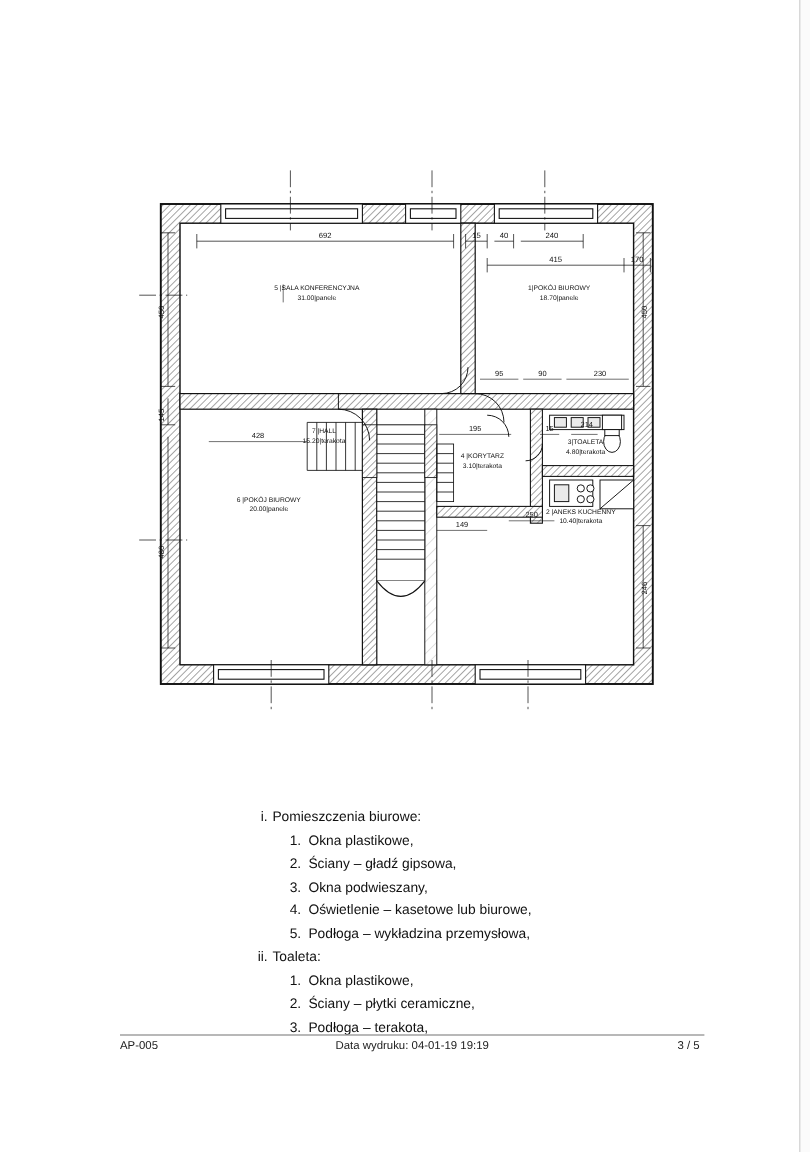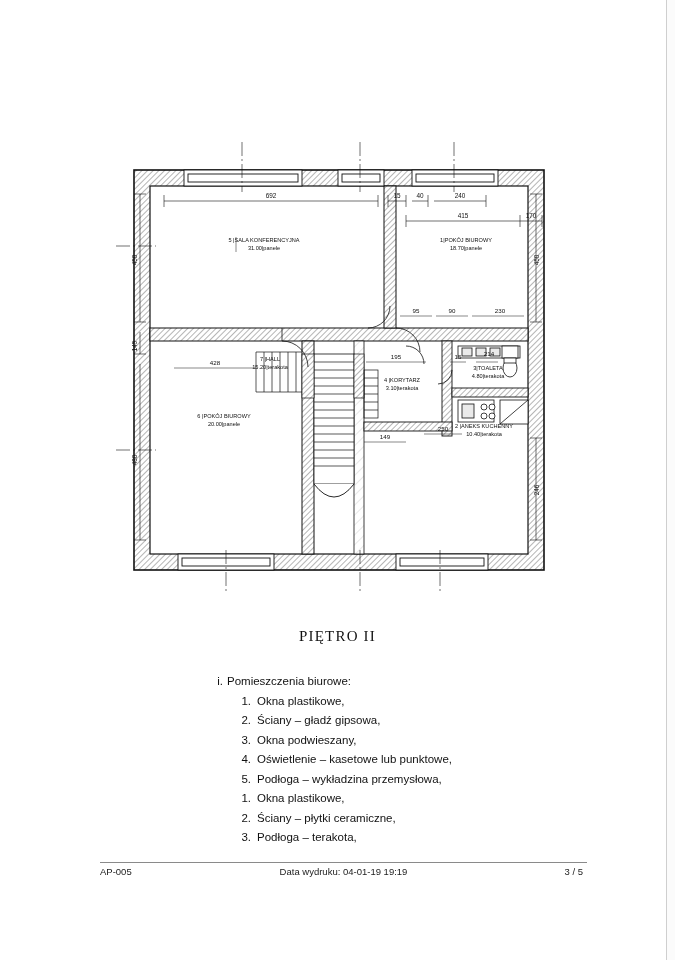--- a/index.html
+++ b/index.html
@@ -300,21 +300,20 @@
 
         <text x="382" y="300">3|TOALETA</text>
         <text x="382" y="308">4.80|terakota</text>
 
         <text x="378" y="358">2 |ANEKS KUCHENNY</text>
         <text x="378" y="366">10.40|terakota</text>
       </g>
     </svg>
   </div>
 
-  <div class="plan-caption">PIĘTRO  II</div>
 
   <div class="outline">
 
     <div class="lvl1">
       <span class="marker">i.</span>
       <span>Pomieszczenia biurowe:</span>
     </div>
     <div class="lvl2">
       <span class="marker">1.</span>
       <span>Okna plastikowe,</span>
@@ -322,27 +321,31 @@
     <div class="lvl2">
       <span class="marker">2.</span>
       <span>Ściany – gładź gipsowa,</span>
     </div>
     <div class="lvl2">
       <span class="marker">3.</span>
       <span>Okna podwieszany,</span>
     </div>
     <div class="lvl2">
       <span class="marker">4.</span>
-      <span>Oświetlenie – kasetowe lub punktowe,</span>
+      <span>Oświetlenie – kasetowe lub biurowe,</span>
     </div>
     <div class="lvl2">
       <span class="marker">5.</span>
       <span>Podłoga – wykładzina przemysłowa,</span>
     </div>
 
+    <div class="lvl1">
+      <span class="marker">ii.</span>
+      <span>Toaleta:</span>
+    </div>
     <div class="lvl2">
       <span class="marker">1.</span>
       <span>Okna plastikowe,</span>
     </div>
     <div class="lvl2">
       <span class="marker">2.</span>
       <span>Ściany – płytki ceramiczne,</span>
     </div>
     <div class="lvl2">
       <span class="marker">3.</span>

